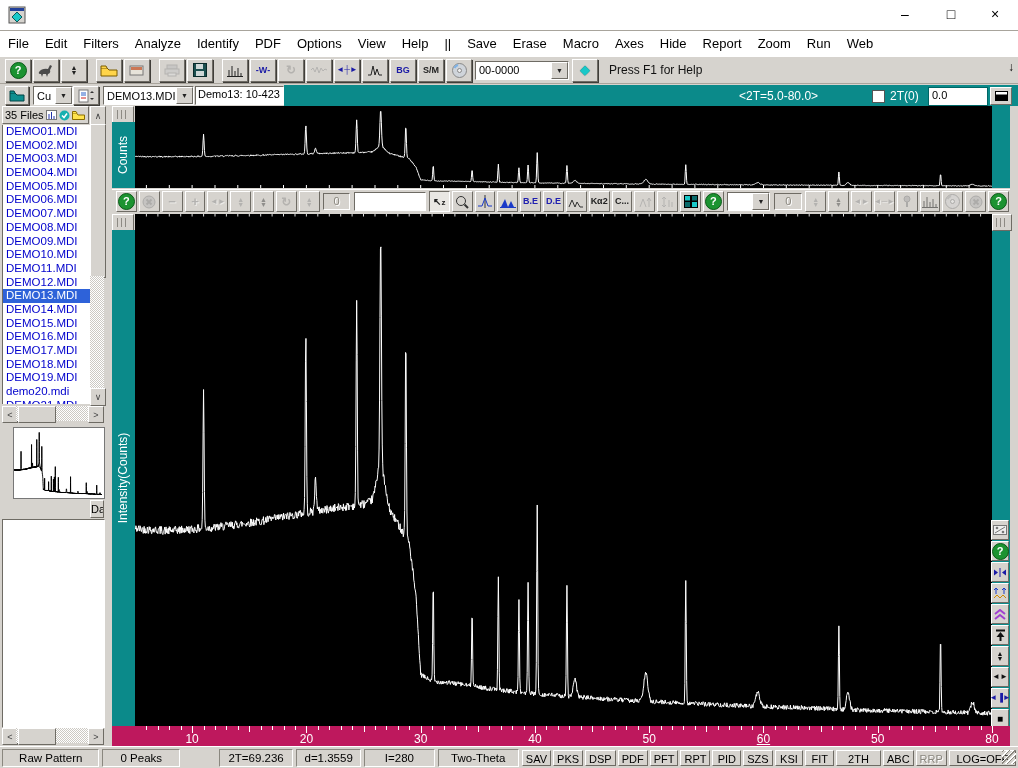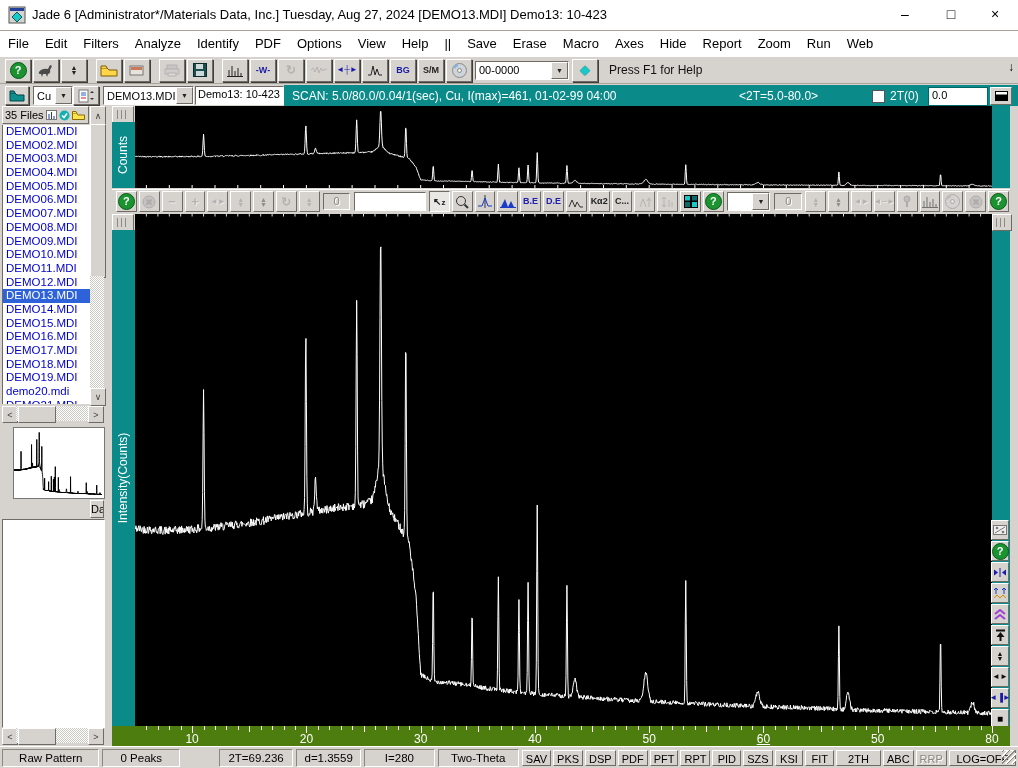--- a/index.html
+++ b/index.html
@@ -83,21 +83,21 @@
      background-size:12px 9px;background-repeat:no-repeat;background-position:center;}
   .vlabel-wrap{display:flex;align-items:center;justify-content:center;}
   .vlabel{transform:rotate(-90deg);white-space:nowrap;color:#fff;font-size:12px;}
   #ov-plot,#main-plot{background:#000;}
   #chart-toolbar{left:112px;top:189px;width:898px;height:24px;background:#d6d3ce;display:flex;
      align-items:center;padding-left:3px;box-sizing:border-box;border-top:1px solid #fff;}
   #right-strip{left:992px;top:214px;width:18px;height:512px;background:#0b8a8a;}
   #right-tools{left:991px;top:520px;width:20px;display:flex;flex-direction:column;}
   .rtb{width:18px;height:20px;margin-bottom:1px;background:#d6d3ce;border:1px solid;
        border-color:#fff #6e6b64 #6e6b64 #fff;display:flex;align-items:center;justify-content:center;padding:0;}
-  #axis-band{left:112px;top:726px;width:898px;height:32px;background:#4d7c0f;}
+  #axis-band{left:112px;top:726px;width:898px;height:32px;background:#be185d;}
   .ax-tick{position:absolute;top:0;width:1px;background:#fff;}
   .ax-label{position:absolute;top:6px;width:30px;text-align:center;color:#fff;font-size:12px;}
   
   #statusbar{left:0;top:746px;width:1018px;height:22px;background:#d6d3ce;border-top:1px solid #fff;
      display:flex;align-items:center;padding-left:2px;box-sizing:border-box;}
   .st-cell{height:16px;border:1px solid;border-color:#8a877f #fff #fff #8a877f;text-align:center;
      font-size:11.5px;line-height:16px;margin-right:3px;color:#000;overflow:hidden;white-space:nowrap;}
   .st-btn{height:16px;border:1px solid;border-color:#fff #6e6b64 #6e6b64 #fff;background:#d6d3ce;
      text-align:center;font-size:11px;line-height:16px;margin-right:2px;color:#000;padding:0 3px;box-sizing:border-box;white-space:nowrap;}
   .st-btn.dis{color:#8a877f;text-shadow:1px 1px 0 #fff;}
@@ -106,21 +106,20 @@
 </style>
 </head>
 <body>
 
 <div id="titlebar" class="abs">
   <svg id="app-icon" class="abs" viewBox="0 0 18 18">
     <rect x="1" y="1" width="16" height="16" fill="#d6d3ce" stroke="#555"></rect>
     <rect x="2" y="2" width="14" height="3" fill="#22409a"></rect>
     <path d="M9 6l5 5-5 5-5-5z" fill="#19c8c8" stroke="#0a5a5a"></path>
   </svg>
-  <span id="title-text" class="abs">Jade 6 [Administrator*/Materials Data, Inc.] Tuesday, Aug 27, 2024 [DEMO13.MDI] Demo13: 10-423</span>
   <span class="winbtn abs" style="right:96px">–</span>
   <span class="winbtn abs" style="right:50px">□</span>
   <span class="winbtn abs" style="right:6px">×</span>
 </div>
 
 <div id="menubar" class="abs">
     <span class="menu-item">File</span>
     <span class="menu-item">Edit</span>
     <span class="menu-item">Filters</span>
     <span class="menu-item">Analyze</span>
@@ -295,21 +294,20 @@
           <path d="M12 4l2-2 2 2z M12 9l2 2 2-2z" fill="#333"></path>
         </svg>
       </span>
   </button>
   <span class="combo r2w" style="left:101px;width:89px">
     <span class="combo-val">DEMO13.MDI</span>
     <span class="combo-arrow">▼</span>
   </span>
   <span class="editbox r2w" style="left:193px;width:83px;height:15px">Demo13: 10-423</span>
   <div id="scanbar">
-    <span id="scan-text">SCAN: 5.0/80.0/0.04/1(sec), Cu, I(max)=461, 01-02-99 04:00</span>
     <span id="scan-range">&lt;2T=5.0-80.0&gt;</span>
     <span id="scan-check"></span>
     <span id="scan-check-label">2T(0)</span>
     <span id="scan-offset">0.0</span>
     <span id="scan-winbtn">
       <span class="icw">
           <svg width="13" height="10">
             <rect width="13" height="10" fill="#000"></rect>
             <rect x="1" y="1" width="11" height="2.5" fill="#fff"></rect>
           </svg>

